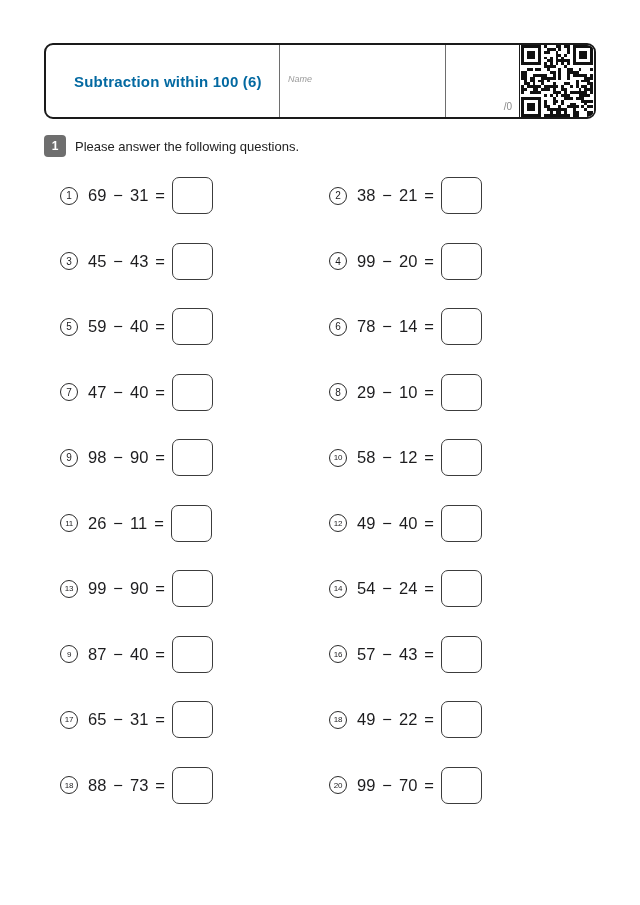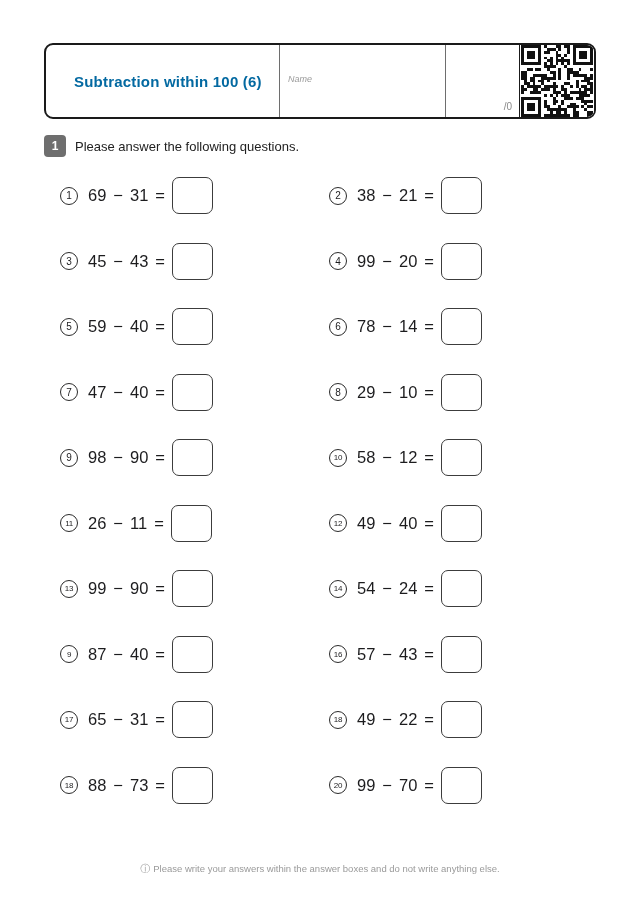--- a/index.html
+++ b/index.html
@@ -619,17 +619,14 @@
     <div class="equation">
       <span>99</span>
       <span>−</span>
       <span>70</span>
       <span>=</span>
     </div>
     <div class="answer-box"></div>
   </div>
 </div>
 
-  <div class="footer-note">
-    <span class="info-icon">ⓘ</span><span>Please write your answers within the answer boxes and do not write anything else.</span>
-  </div>
 
 </div>
 
 </body></html>

